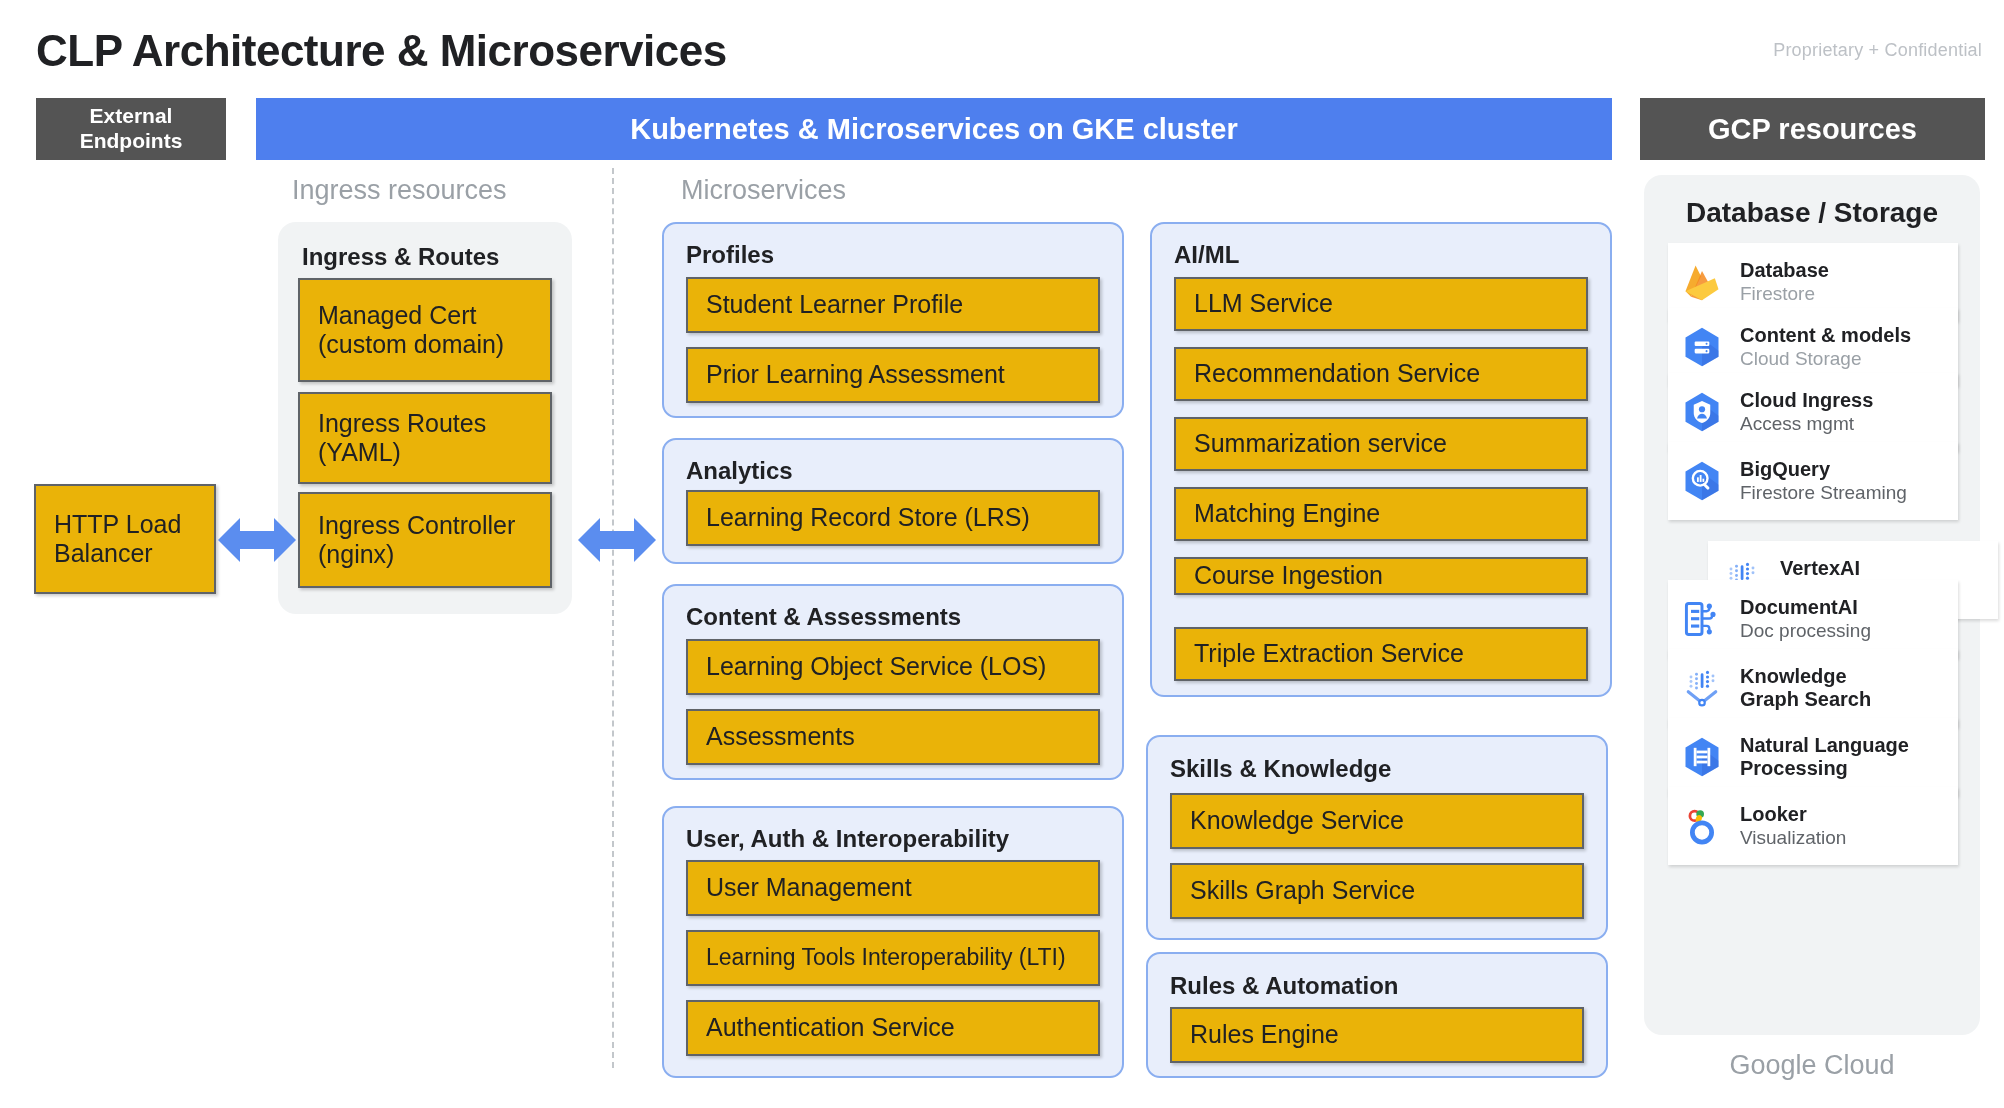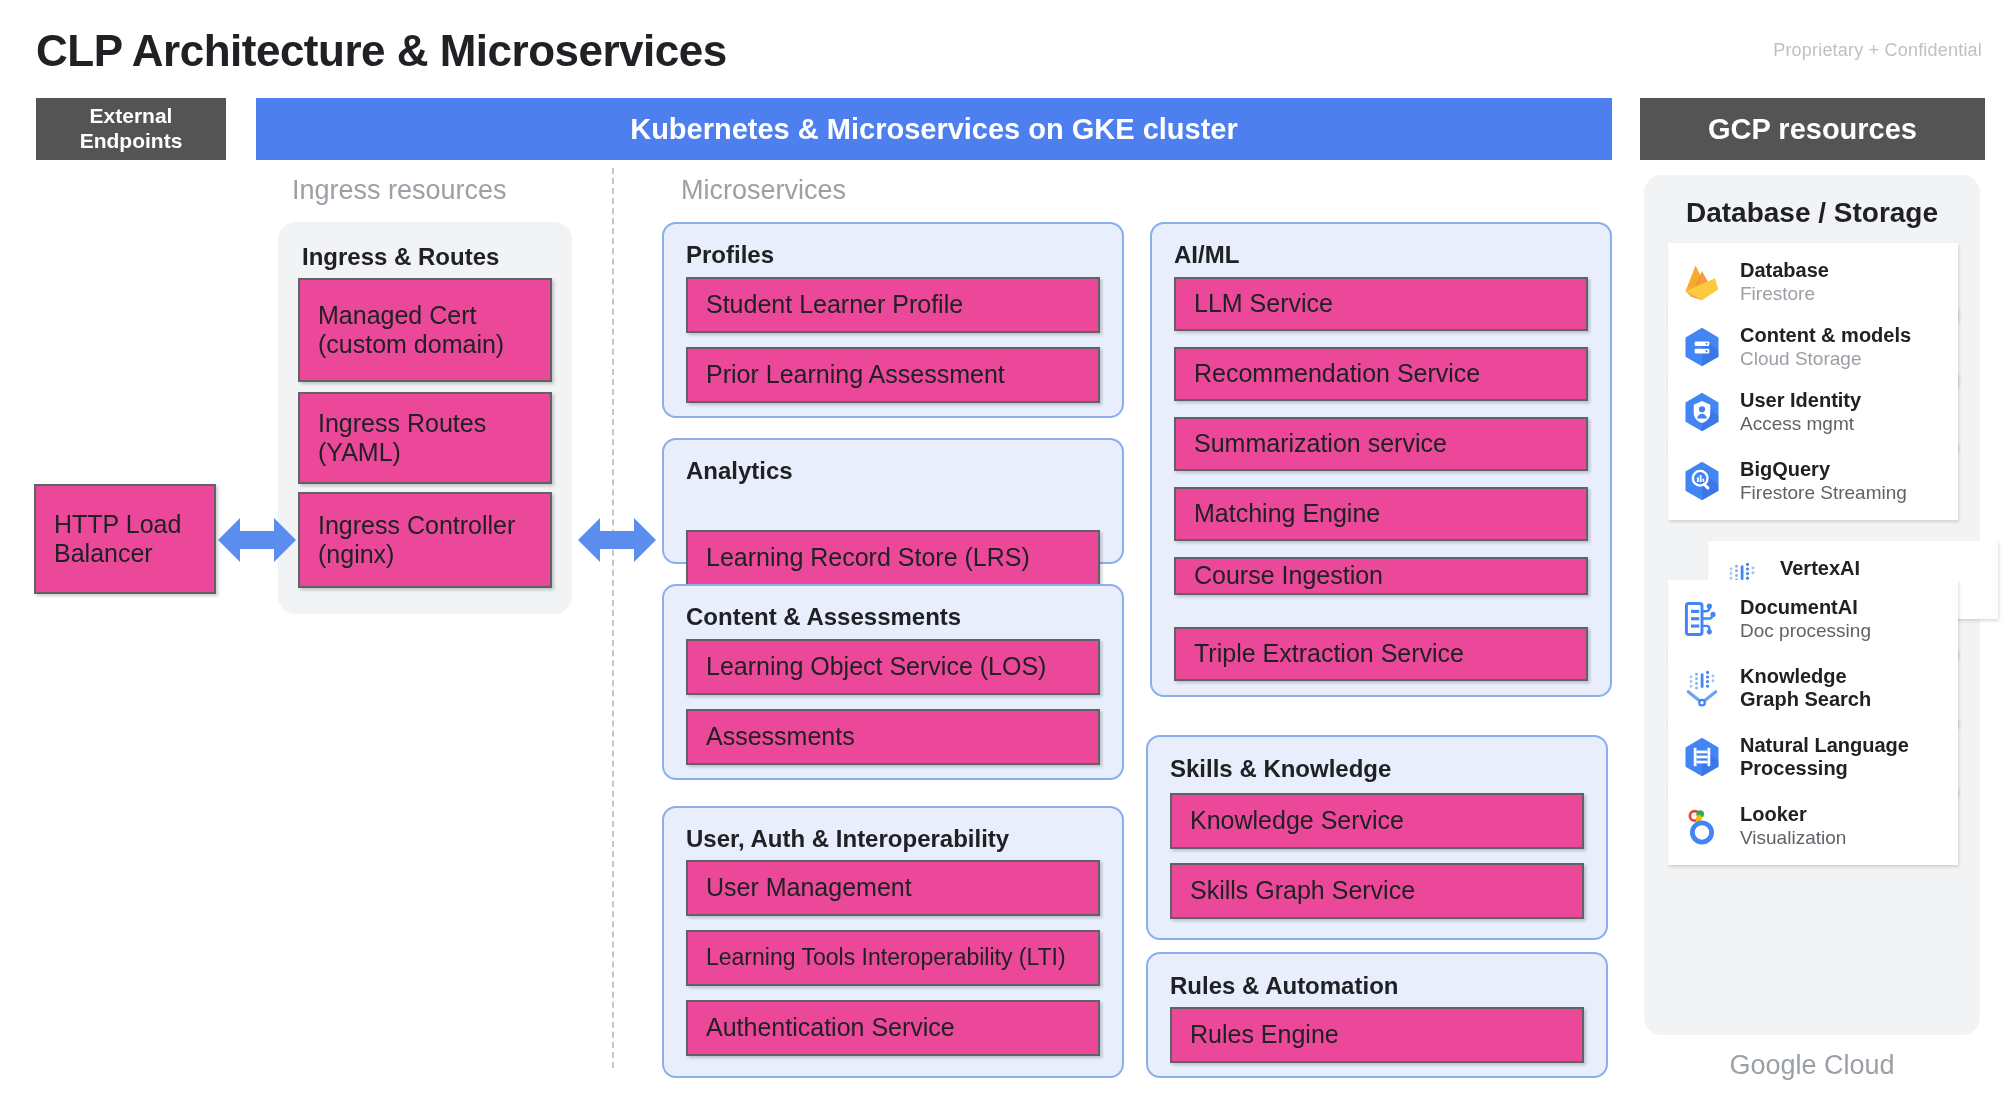--- a/index.html
+++ b/index.html
@@ -62,21 +62,21 @@
   
   #vertical-divider {
     position: absolute; left: 612px; top: 168px;
     width: 0; height: 900px;
     border-left: 2px dashed #c3c7cb;
   }
 
   
   .plain-box {
     position: absolute;
-    background: #ec4899;
+    background: #eab308;
     border: 2px solid #5f6368;
     box-shadow: 2px 2px 3px rgba(0,0,0,0.20);
     display: flex; align-items: center;
     padding: 0 18px;
     box-sizing: border-box;
     font-size: 25px; color: #202124;
     line-height: 1.18;
     white-space: pre-line;
   }
 
@@ -186,21 +186,21 @@
   <polygon points="0,28 22,6 22,19 56,19 56,6 78,28 56,50 56,37 22,37 22,50" fill="#5b8def"></polygon>
 </svg>
 
 <div class="group-card" style="left:662px; top:222px; width:462px; height:196px;"></div>
 <div class="group-title" style="left:686px; top:241px;">Profiles</div>
 <div class="plain-box" style="left:686px; top:277px; width:414px; height:56px;">Student Learner Profile</div>
 <div class="plain-box" style="left:686px; top:347px; width:414px; height:56px;">Prior Learning Assessment</div>
 
 <div class="group-card" style="left:662px; top:438px; width:462px; height:126px;"></div>
 <div class="group-title" style="left:686px; top:457px;">Analytics</div>
-<div class="plain-box" style="left:686px; top:490px; width:414px; height:56px;margin-top:40px;">Learning Record Store (LRS)</div>
+<div class="plain-box" style="left:686px; top:490px; width:414px; height:56px;">Learning Record Store (LRS)</div>
 
 <div class="group-card" style="left:662px; top:584px; width:462px; height:196px;"></div>
 <div class="group-title" style="left:686px; top:603px;">Content &amp; Assessments</div>
 <div class="plain-box" style="left:686px; top:639px; width:414px; height:56px;">Learning Object Service (LOS)</div>
 <div class="plain-box" style="left:686px; top:709px; width:414px; height:56px;">Assessments</div>
 
 <div class="group-card" style="left:662px; top:806px; width:462px; height:272px;"></div>
 <div class="group-title" style="left:686px; top:825px;">User, Auth &amp; Interoperability</div>
 <div class="plain-box" style="left:686px; top:860px; width:414px; height:56px;">User Management</div>
 <div class="plain-box" style="left:686px; top:930px; width:414px; height:56px; font-size:23px;">Learning Tools Interoperability (LTI)</div>
@@ -262,21 +262,21 @@
   <span class="gcp-icon">
     <svg width="44" height="44" viewBox="0 0 48 48">
       <polygon points="24,3 42,13.5 42,34.5 24,45 6,34.5 6,13.5" fill="#4285f4"></polygon>
       <polygon points="24,45 42,34.5 42,28 30,19 24,24" fill="#3367d6" opacity="0.45"></polygon>
       <path d="M24 12 L33 16 V25 C33 31 28.5 34.5 24 36 C19.5 34.5 15 31 15 25 V16 Z" fill="#ffffff"></path>
       <circle cx="24" cy="21" r="3.4" fill="#4285f4"></circle>
       <path d="M18.5 31 C19.5 27.5 22 26 24 26 C26 26 28.5 27.5 29.5 31 Z" fill="#4285f4"></path>
     </svg>
   </span>
   <span class="gcp-text">
-    <span class="gcp-title">User Identity</span><br>
+    <span class="gcp-title">Cloud Ingress</span><br>
     <span class="gcp-sub">Access mgmt</span>
   </span>
 </div>
 
 <div class="gcp-item" style="top:442px;">
   <span class="gcp-icon">
     <svg width="44" height="44" viewBox="0 0 48 48">
       <polygon points="24,3 42,13.5 42,34.5 24,45 6,34.5 6,13.5" fill="#4285f4"></polygon>
       <polygon points="24,45 42,34.5 42,28 30,19 24,24" fill="#3367d6" opacity="0.45"></polygon>
       <circle cx="22" cy="21" r="8" fill="none" stroke="#ffffff" stroke-width="2.6"></circle>

